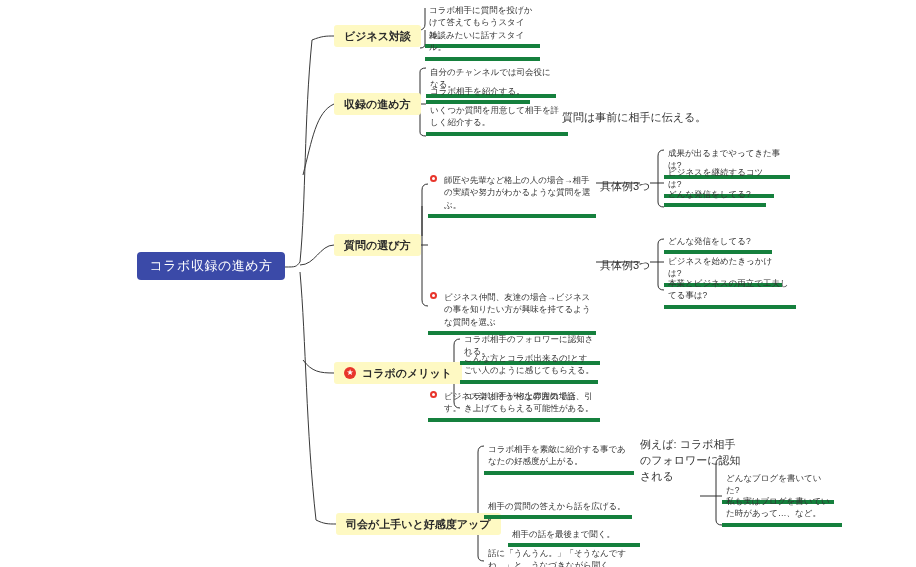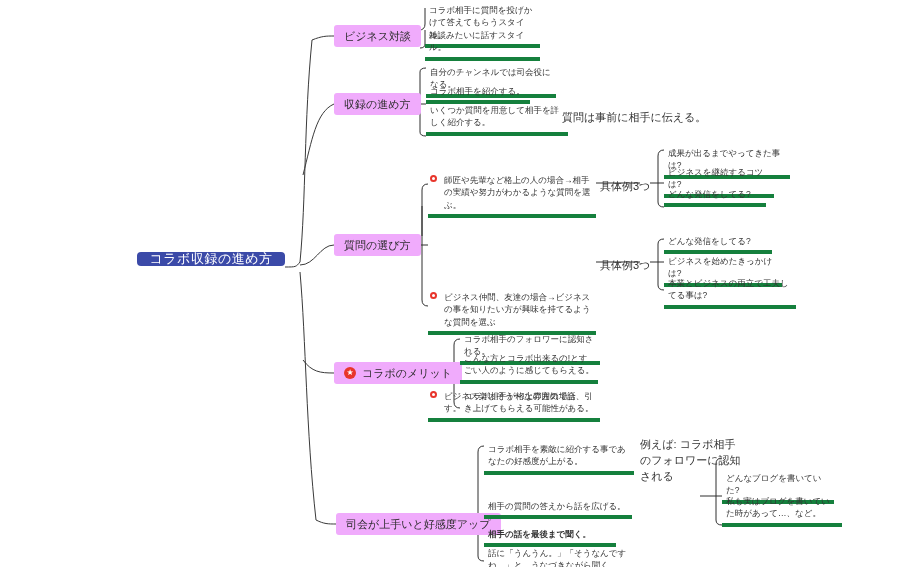--- a/index.html
+++ b/index.html
@@ -10,32 +10,33 @@
     overflow:hidden;
     position:relative;
   }
   #map{position:absolute;left:0;top:0;width:916px;height:567px;}
   svg.wires{position:absolute;left:0;top:0;width:916px;height:567px;pointer-events:none;}
 
   .node{position:absolute;box-sizing:border-box;}
 
   
   .root{
-    left:137px;top:252px;width:148px;height:14px;
+    left:137px;top:252px;width:148px;height:28px;
     background:#3b4aa8;color:#ffffff;border-radius:4px;
     display:flex;align-items:center;justify-content:center;
     font-size:13px;letter-spacing:.5px;
   }
 
   
   .l1{
-    background:#f0abfc;border-radius:3px;
+    background:#fef9c3;border-radius:3px;
     display:flex;align-items:center;gap:6px;
     padding:4px 10px;font-size:11px;color:#2b2b2b;white-space:nowrap;
     height:22px;
+    font-weight:bold;
   }
 
   
   .leaf{
     font-size:8.5px;line-height:1.45;color:#333333;
     padding:2px 4px 3px 4px;box-sizing:border-box;
   }
   .leaf.ul{border-bottom:4px solid #15803d;}
   .leaf.bullet{padding-left:16px;position:relative;}
 
@@ -208,21 +209,21 @@
 
   <div class="node l1" style="left:336px;top:513px;">
     <span>司会が上手いと好感度アップ</span>
   </div>
   <div class="node leaf ul" style="left:484px;top:441px;width:150px;">
     <span>コラボ相手を素敵に紹介する事であなたの好感度が上がる。</span>
   </div>
   <div class="node leaf ul" style="left:484px;top:498px;width:148px;">
     <span>相手の質問の答えから話を広げる。</span>
   </div>
-  <div class="node leaf ul" style="left:484px;top:526px;width:132px;font-weight:bold;">
+  <div class="node leaf ul" style="left:508px;top:526px;width:132px;">
     <span>相手の話を最後まで聞く。</span>
   </div>
   <div class="node leaf ul" style="left:484px;top:545px;width:150px;">
     <span>話に「うんうん。」「そうなんですね。」と、うなづきながら聞く。</span>
   </div>
 
   <div class="small-label" style="left:640px;top:437px;width:105px;white-space:normal;line-height:1.45;">例えば: コラボ相手のフォロワーに認知される</div>
   <div class="node leaf ul" style="left:722px;top:470px;width:112px;">
     <span>どんなブログを書いていた?</span>
   </div>

